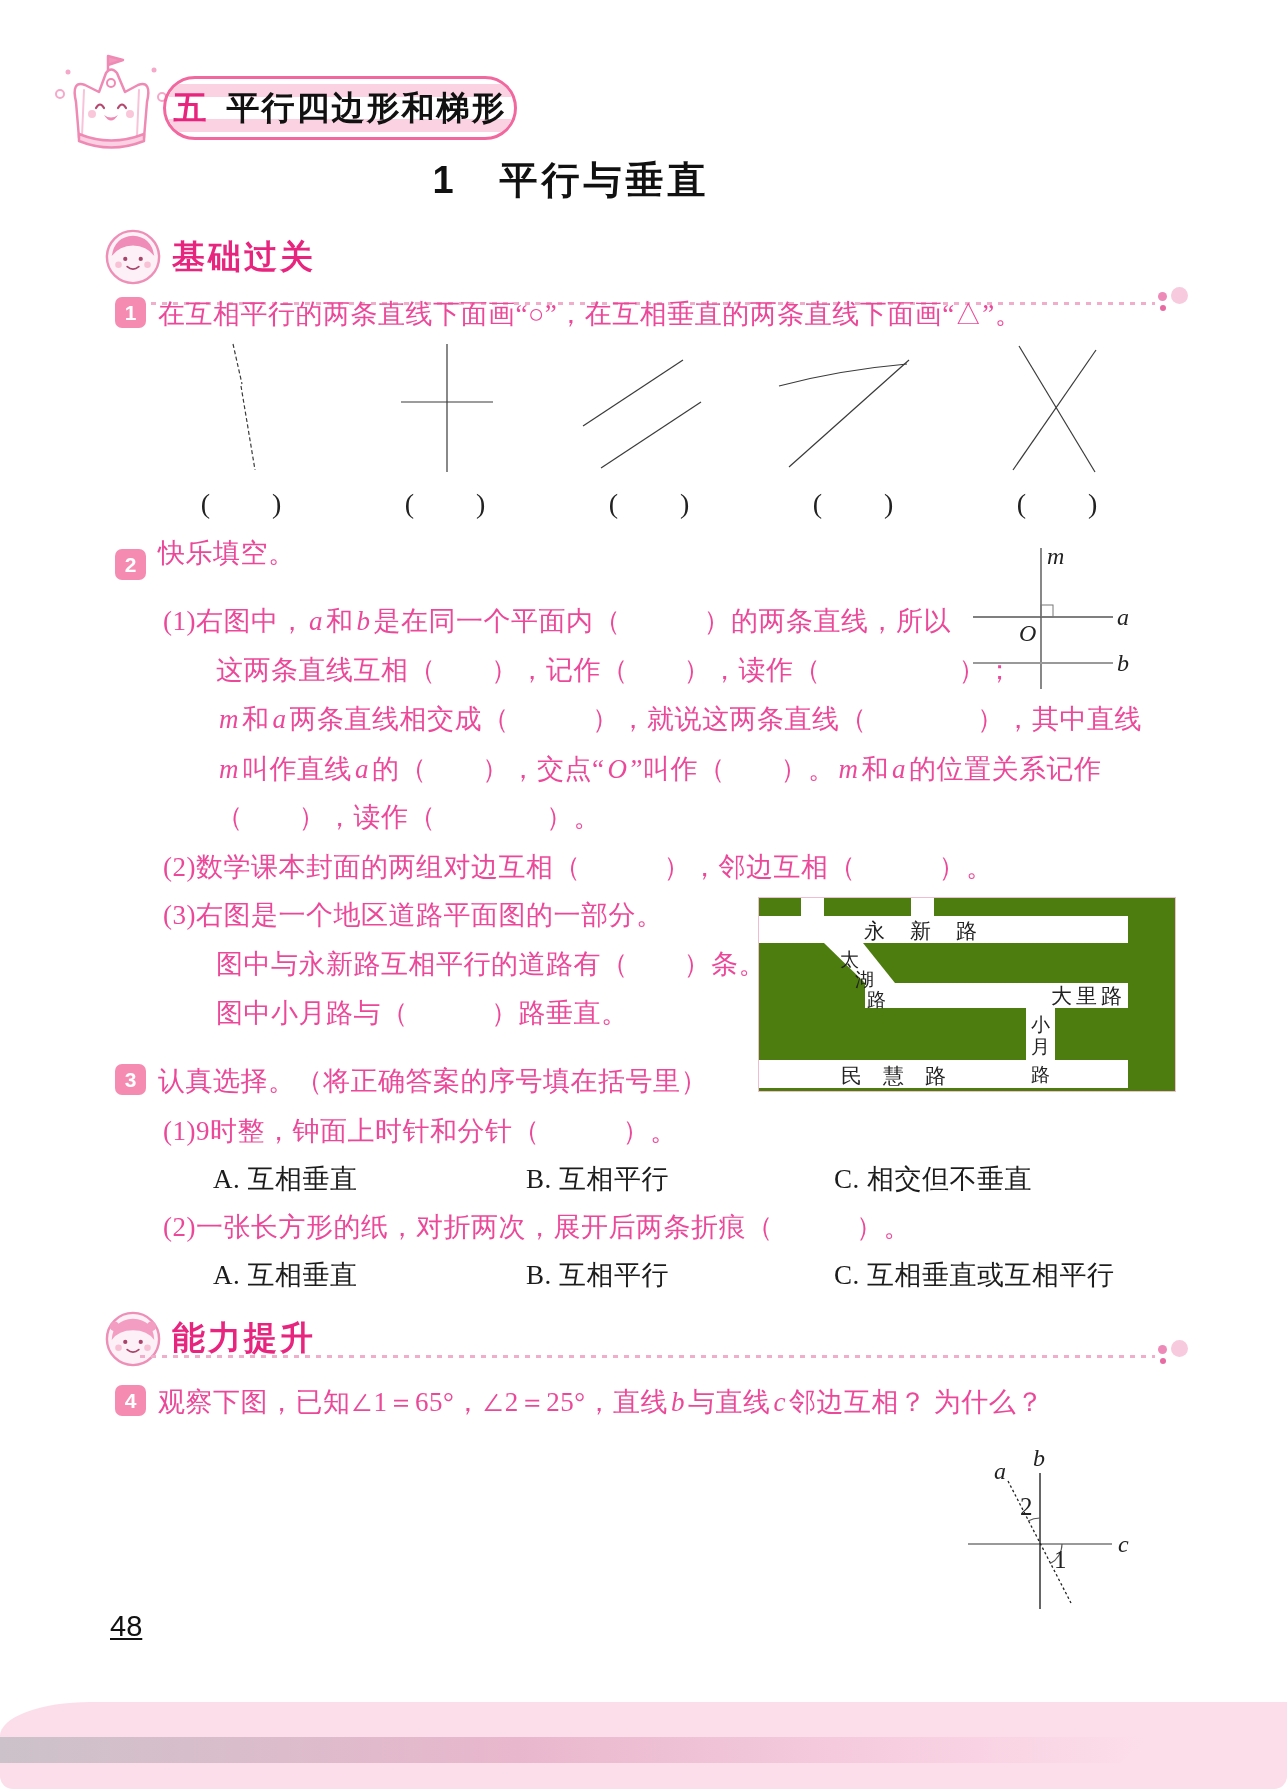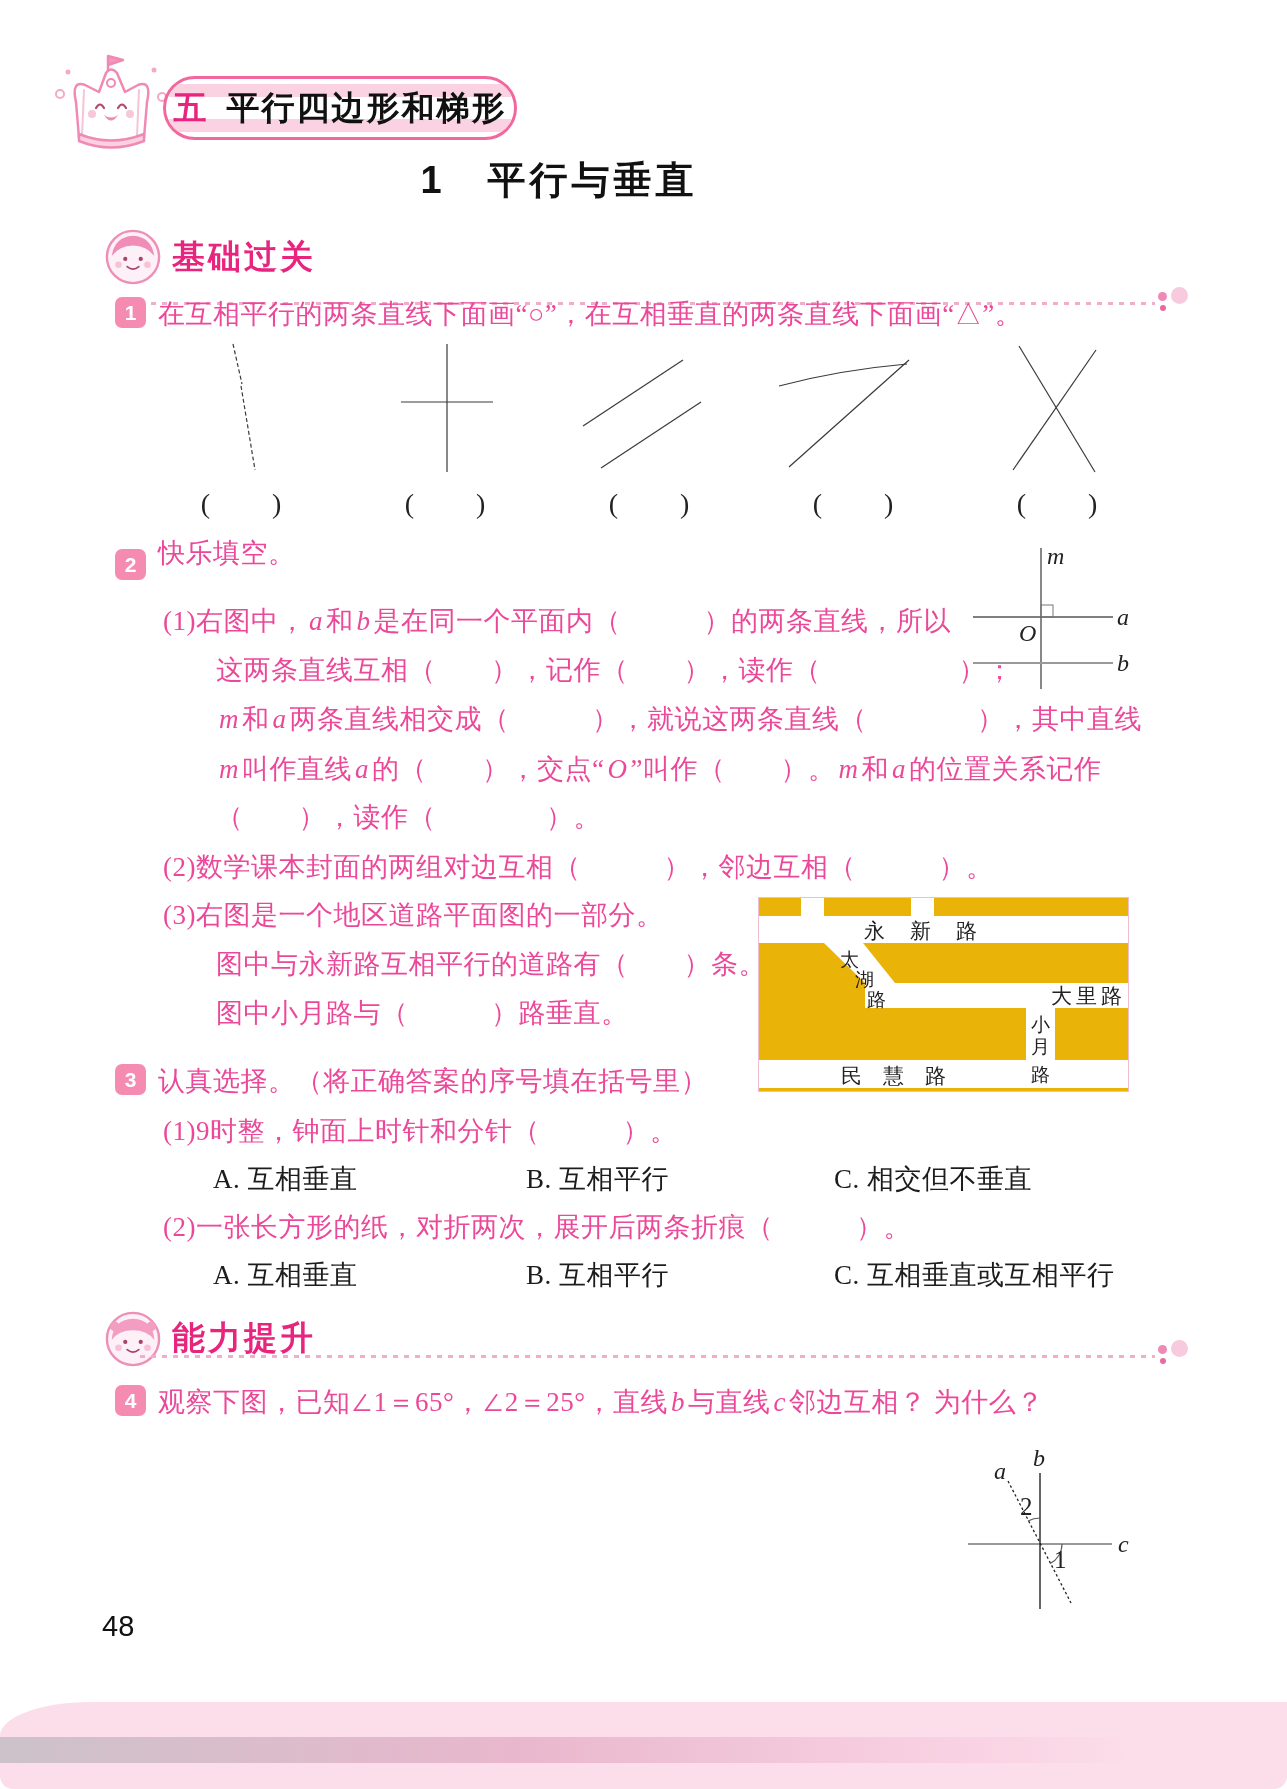--- a/index.html
+++ b/index.html
@@ -6,40 +6,40 @@
   #page{position:relative;width:1287px;height:1789px;background:#fff;overflow:hidden;
         font-family:"Liberation Serif",serif;color:#1c1c1c;border-radius:13px;}
   .abs{position:absolute;}
   .tline{position:absolute;white-space:nowrap;font:27px/37px "Liberation Serif",serif;color:#ec4899;letter-spacing:.5px;}
   .it{font-style:italic;font-family:"Liberation Serif",serif;padding:0 3px;}
   .badge{position:absolute;width:31px;height:31px;background:#f58bb1;border-radius:7px;color:#fff;
          font:bold 21px/31px "Liberation Sans",sans-serif;text-align:center;}
   .sechead{position:absolute;font:bold 33px/42px "Liberation Sans",sans-serif;color:#e8257e;letter-spacing:3px;}
   .dotline{position:absolute;height:3px;background:repeating-linear-gradient(90deg,#f0aecb 0 5px,transparent 5px 11px);}
   .dot{position:absolute;border-radius:50%;}
-  .lessontitle{position:absolute;left:4px;width:1110px;text-align:center;top:156px;
+  .lessontitle{position:absolute;left:16px;width:1110px;text-align:center;top:156px;
                font:bold 38px/48px "Liberation Sans",sans-serif;color:#111;letter-spacing:4px;}
   .pill{position:absolute;left:163px;top:76px;width:348px;height:58px;background:#fff;
         border:3px solid #f2679e;border-radius:32px;overflow:hidden;}
   .pillstripe{position:absolute;left:0;right:0;height:13px;background:#fbd2e2;}
   .pilltext{position:absolute;top:9px;left:0;right:0;text-align:center;white-space:nowrap;
             font:bold 33px/40px "Liberation Sans",sans-serif;color:#111;letter-spacing:2px;}
   .pillnum{color:#e8257e;margin-right:18px;}
   .figcell{position:absolute;top:338px;width:170px;height:140px;}
   .figsvg{stroke:#3a3a3a;stroke-width:1.2;fill:none;}
   .paren{position:absolute;top:486px;width:170px;text-align:center;
          font:28px/36px "Liberation Serif",serif;color:#222;letter-spacing:2px;}
   .choice{position:absolute;white-space:nowrap;font:27px/37px "Liberation Serif",serif;color:#1c1c1c;letter-spacing:.5px;}
-  .map{position:absolute;left:758px;top:897px;width:369px;height:193px;background:#eab308;
-       border:1px solid #f0bcd2;overflow:hidden;}
+  .map{position:absolute;left:758px;top:897px;width:369px;height:193px;background:#4d7c0f;
+       border:1px solid #f0bcd2;overflow:hidden;padding-left:47px;}
   .road{position:absolute;background:#fff;}
   .rlabel{position:absolute;font:21px/24px "Liberation Serif",serif;color:#222;white-space:nowrap;}
   .rchar{position:absolute;font:19px/22px "Liberation Serif",serif;color:#222;}
   .geolabel{font:italic 24px "Liberation Serif",serif;fill:#222;}
-  .pagenum{position:absolute;left:102px;top:1608px;font:29px/36px "Liberation Sans",sans-serif;color:#111;}
+  .pagenum{position:absolute;left:110px;top:1608px;font:29px/36px "Liberation Sans",sans-serif;color:#111;text-decoration:underline;}
   .footband{position:absolute;left:0;top:1702px;width:1287px;height:87px;background:#fcdeea;
             border-top-left-radius:90px 34px;}
   .footstripe{position:absolute;left:0;top:1737px;width:1150px;height:26px;
               background:linear-gradient(90deg,#ccc2c9 0%,#e9b7cd 45%,#f9d3e3 85%,#fcdeea 100%);
               clip-path:polygon(0 0,100% 0,97.4% 100%,0 100%);}
 </style>
 </head>
 <body>
 
 <div id="page">

